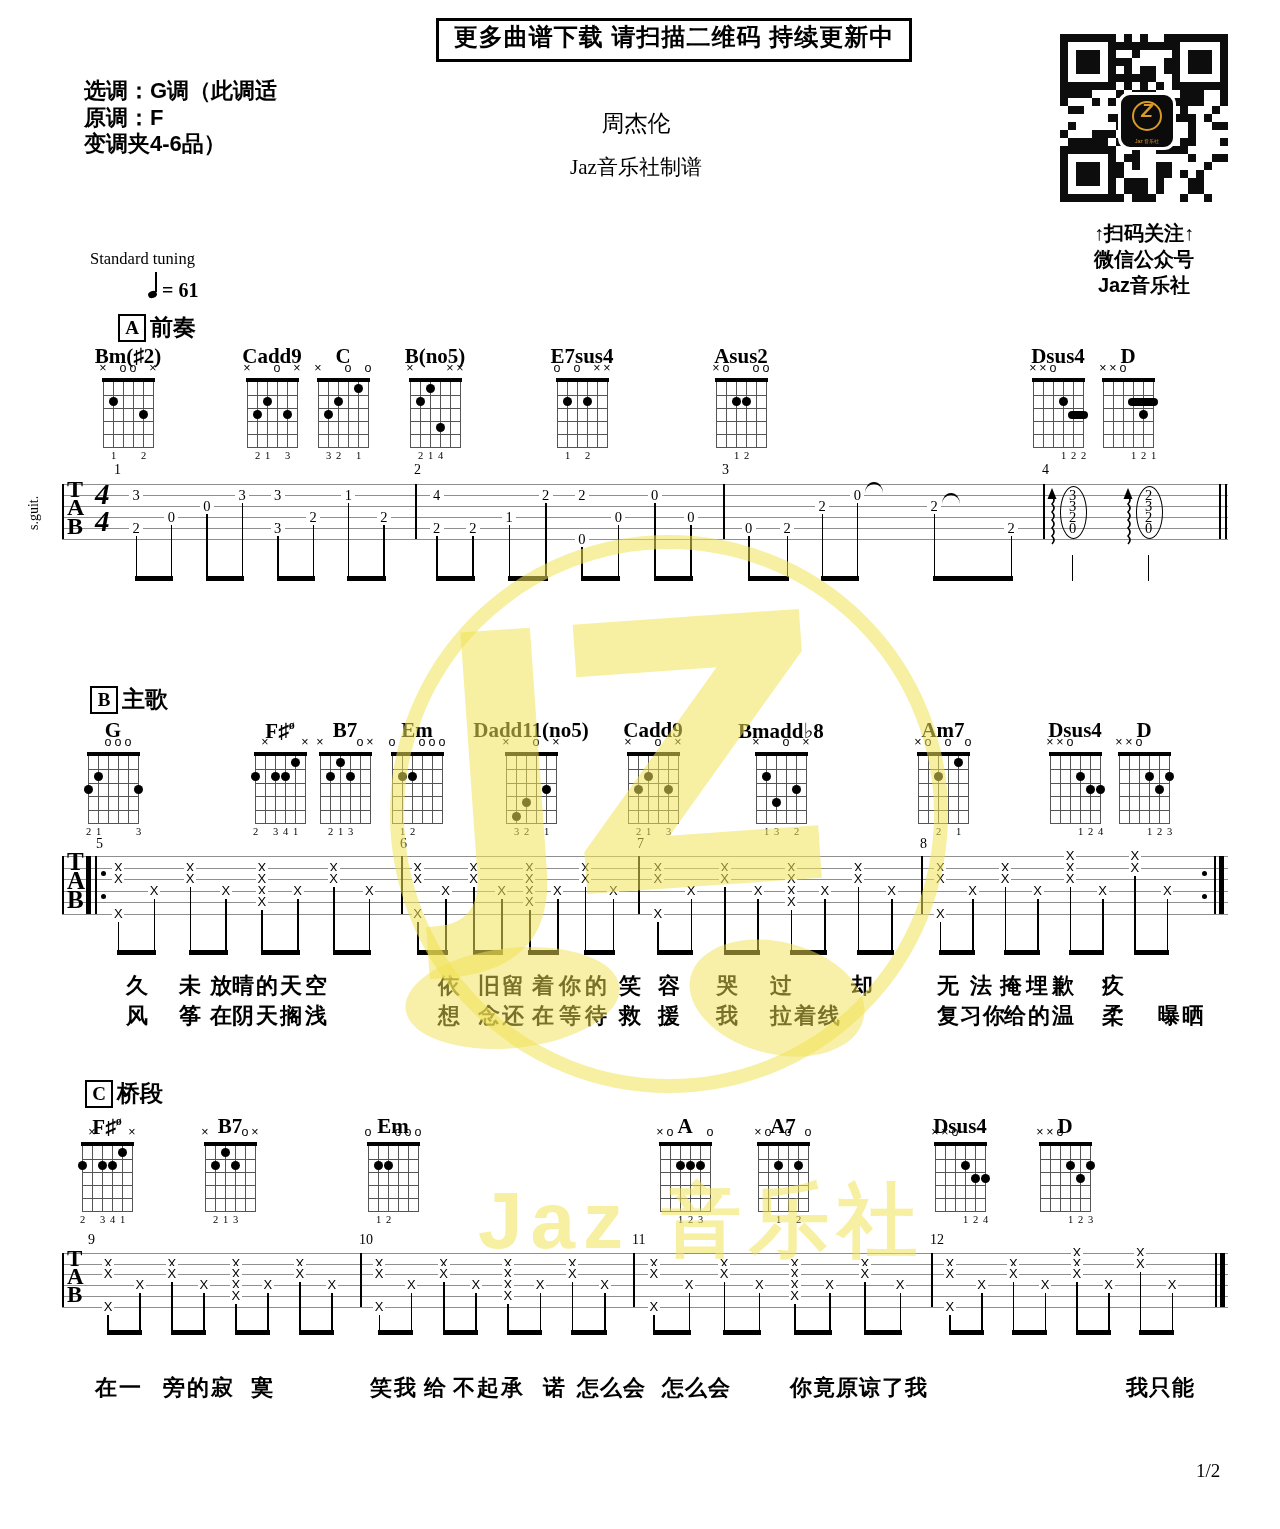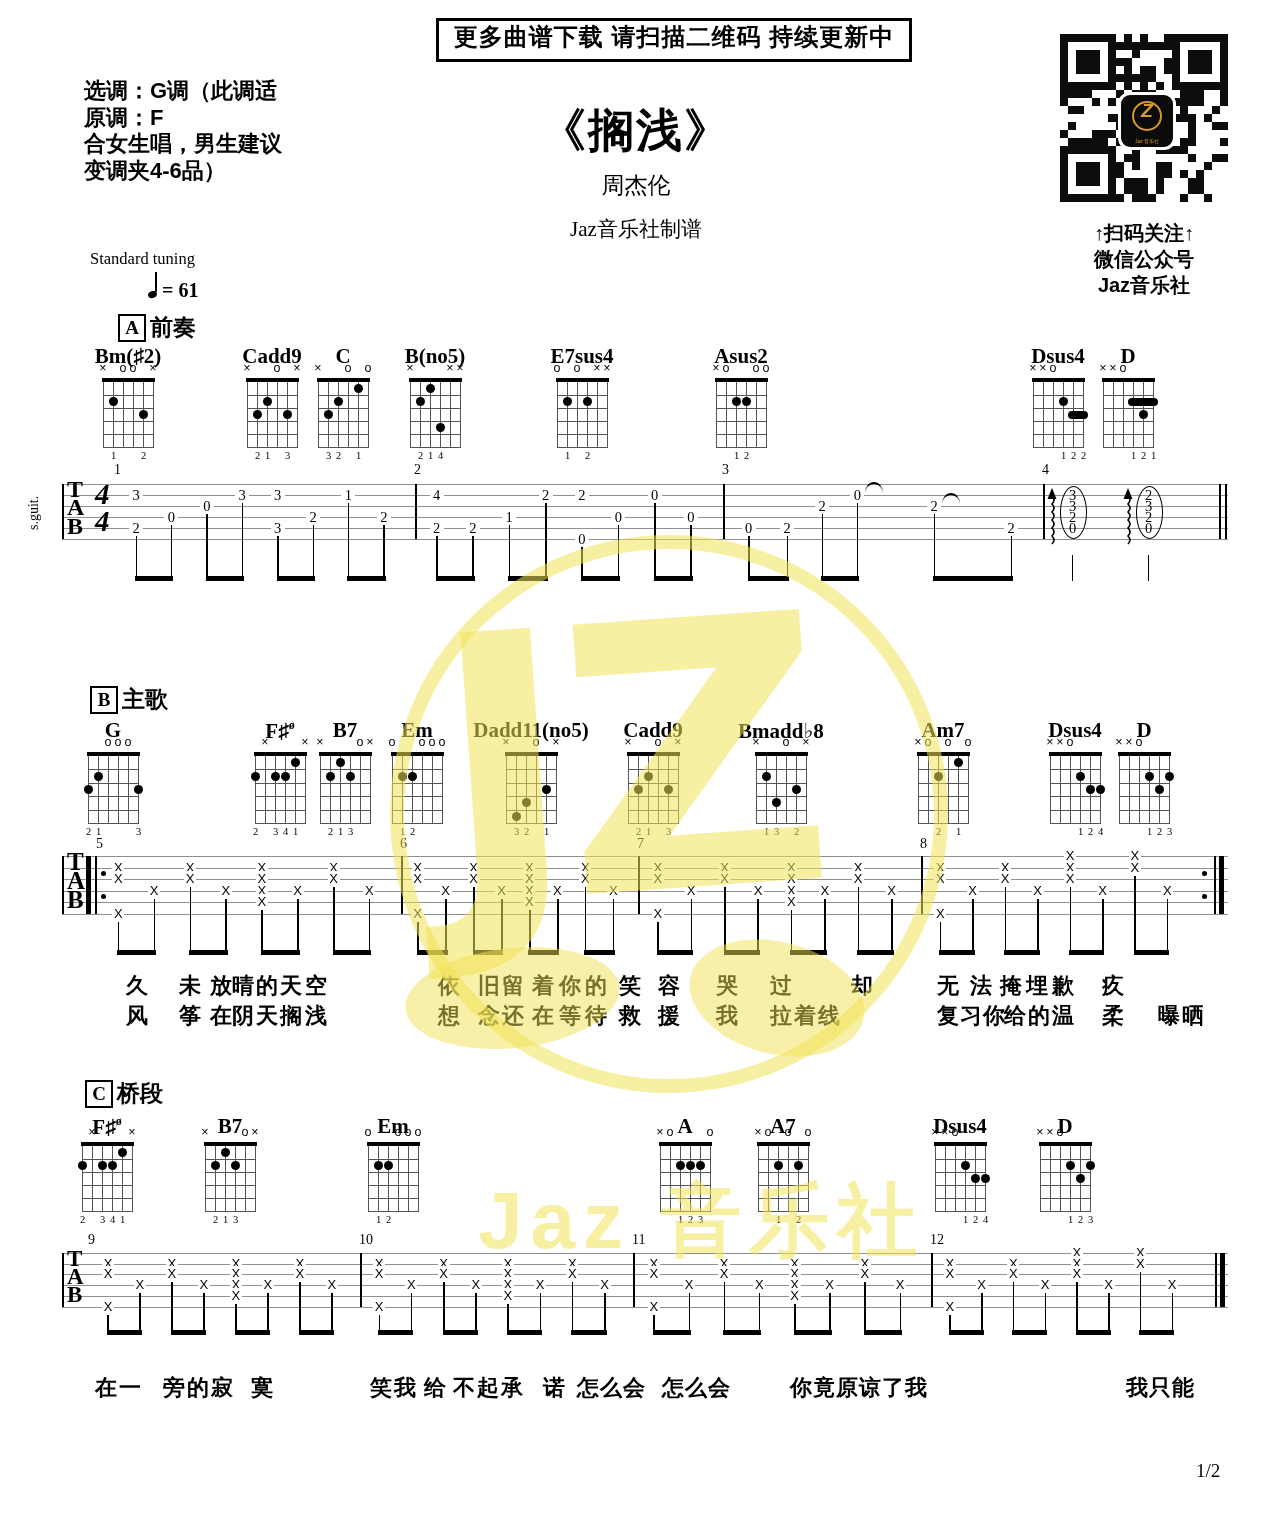--- a/index.html
+++ b/index.html
@@ -47,26 +47,24 @@
 </head>
 <body>
 
 <div id="page">
 
   <div id="banner" class="abs sans">更多曲谱下载 请扫描二维码 持续更新中</div>
 
   <div id="info" class="abs sans">
     <div>选调：G调（此调适</div>
     <div>原调：F</div>
-    <div>合女生唱，男生建议</div>
     <div>变调夹4-6品）</div>
   </div>
 
   <div id="titleblock" class="abs">
-    <div id="main-title">《搁浅》</div>
     <div id="artist">周杰伦</div>
     <div id="credit">Jaz音乐社制谱</div>
   </div>
 
   <div id="qr" class="abs">
       <div class="qr-cell" style="left: 0px; top: 0px;"></div>
       <div class="qr-cell" style="left: 8px; top: 0px;"></div>
       <div class="qr-cell" style="left: 16px; top: 0px;"></div>
       <div class="qr-cell" style="left: 24px; top: 0px;"></div>
       <div class="qr-cell" style="left: 32px; top: 0px;"></div>

